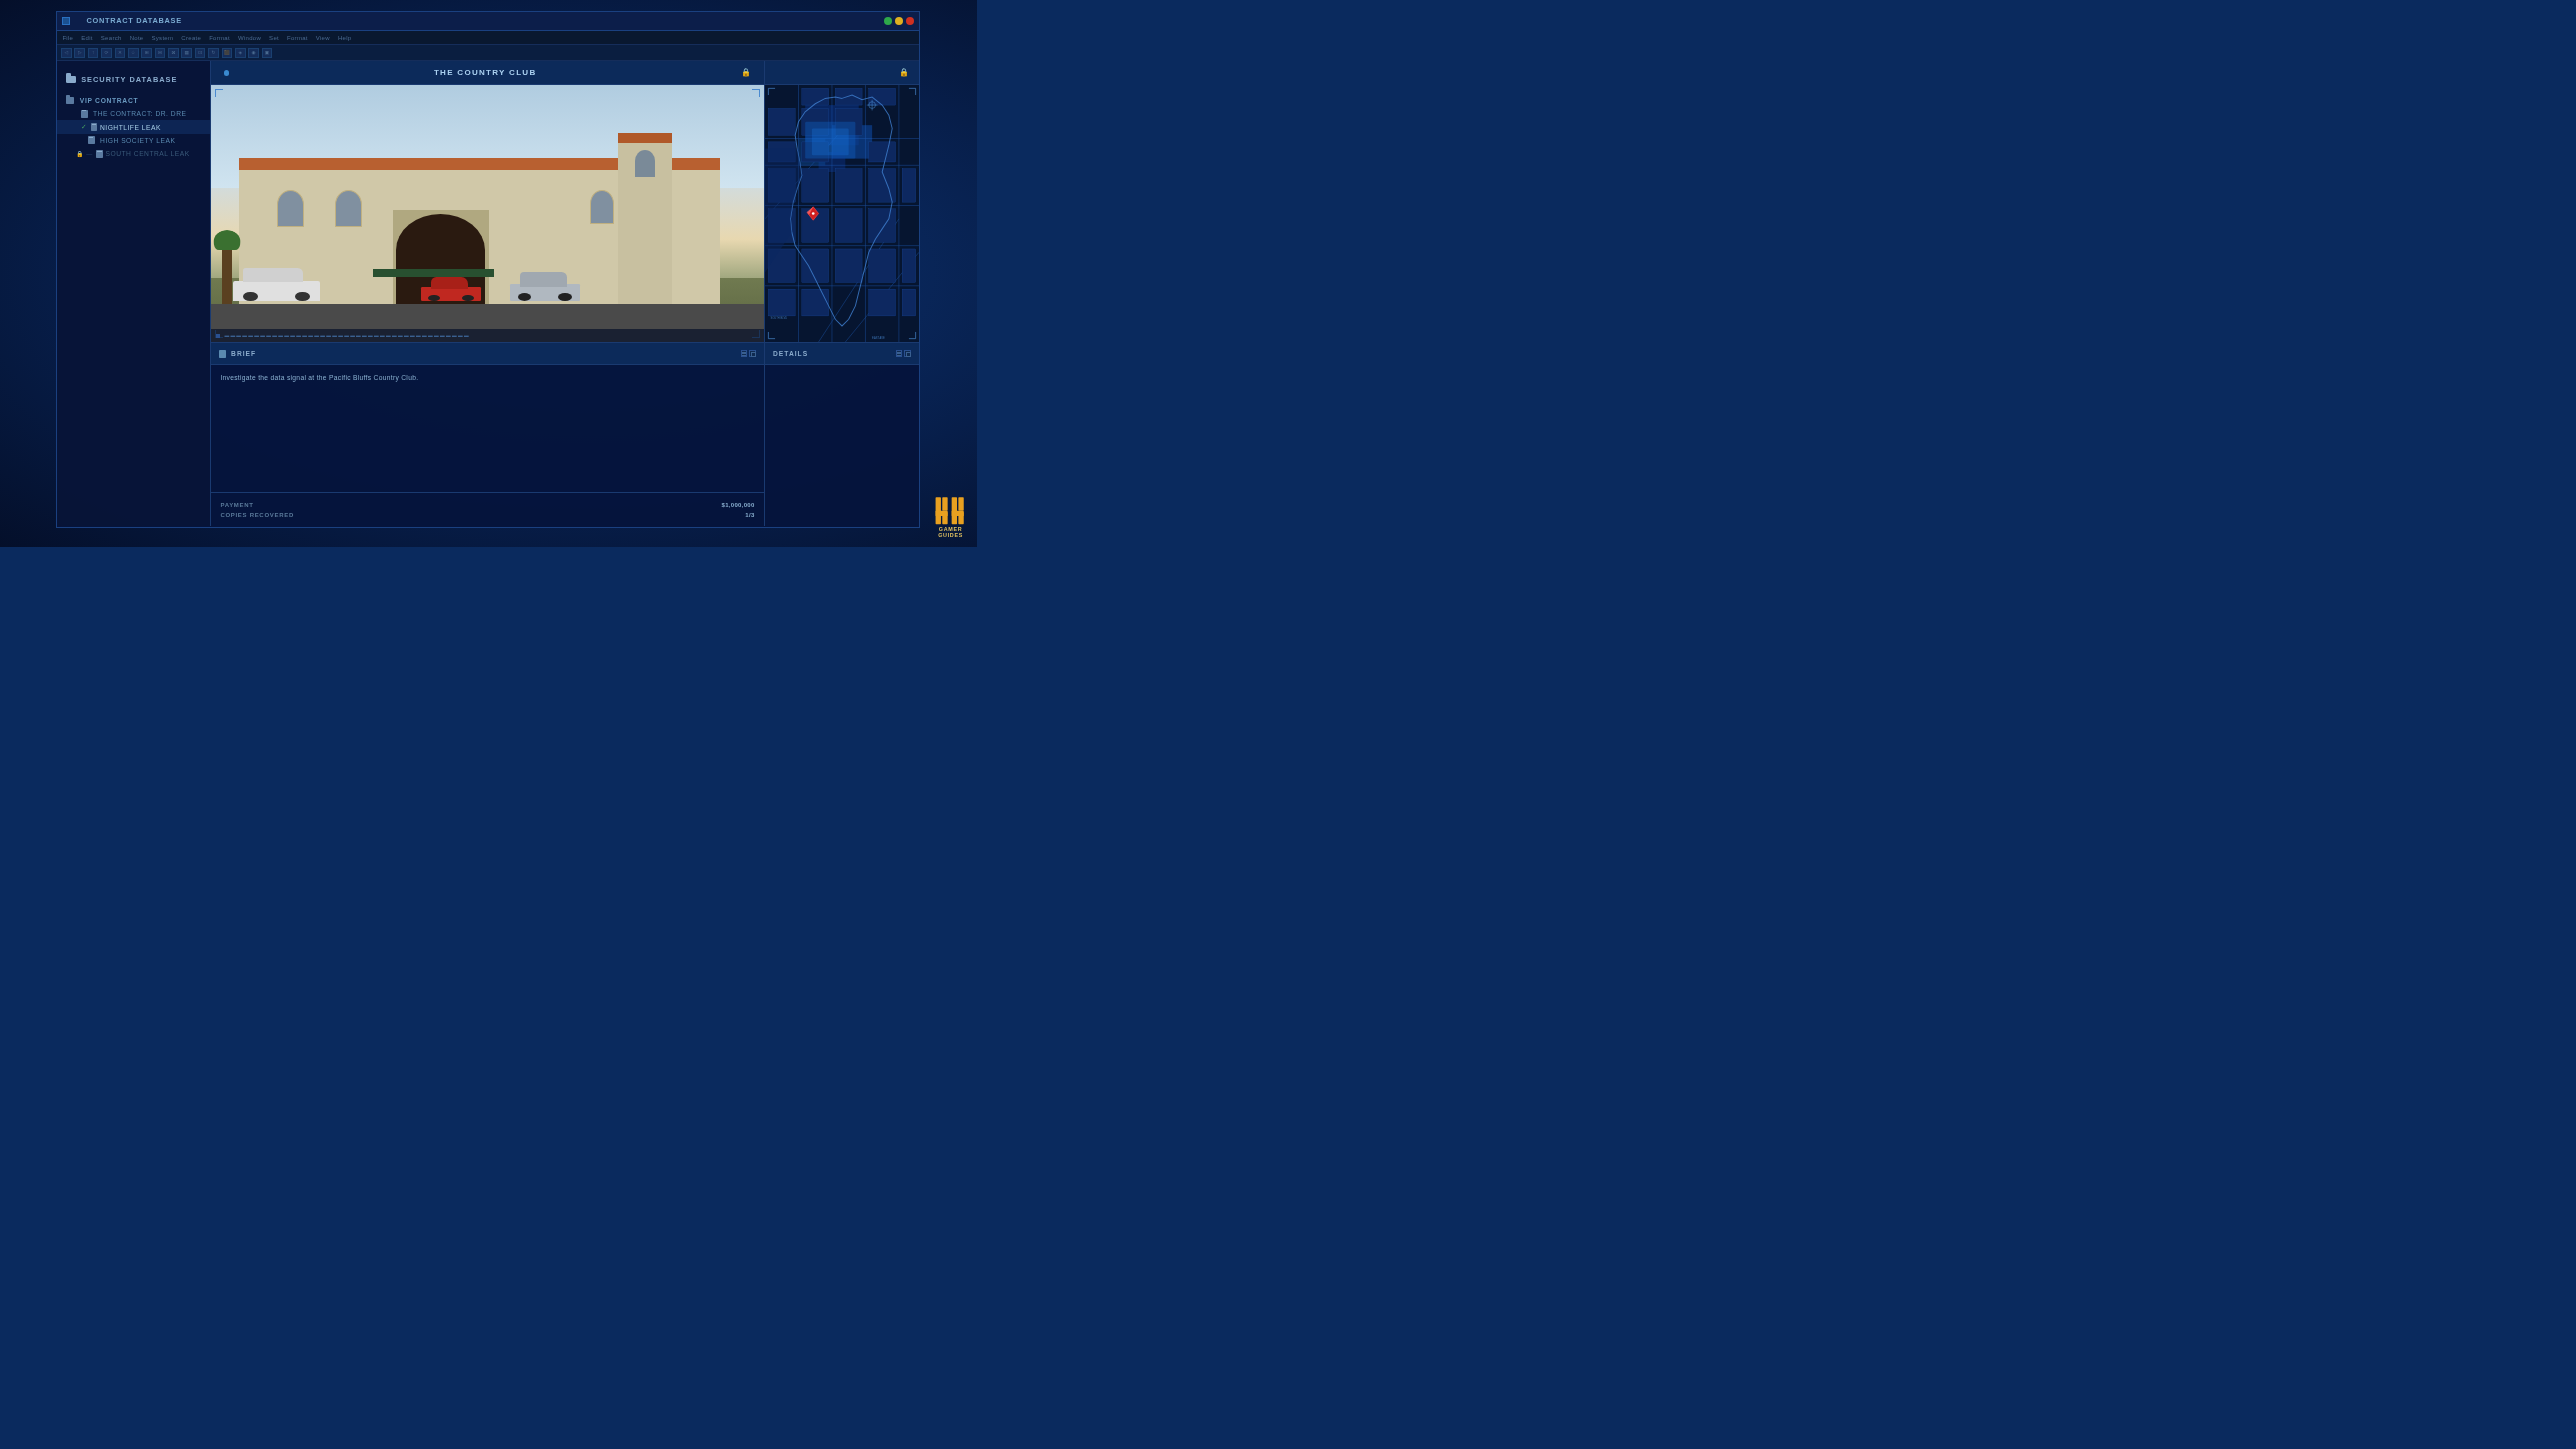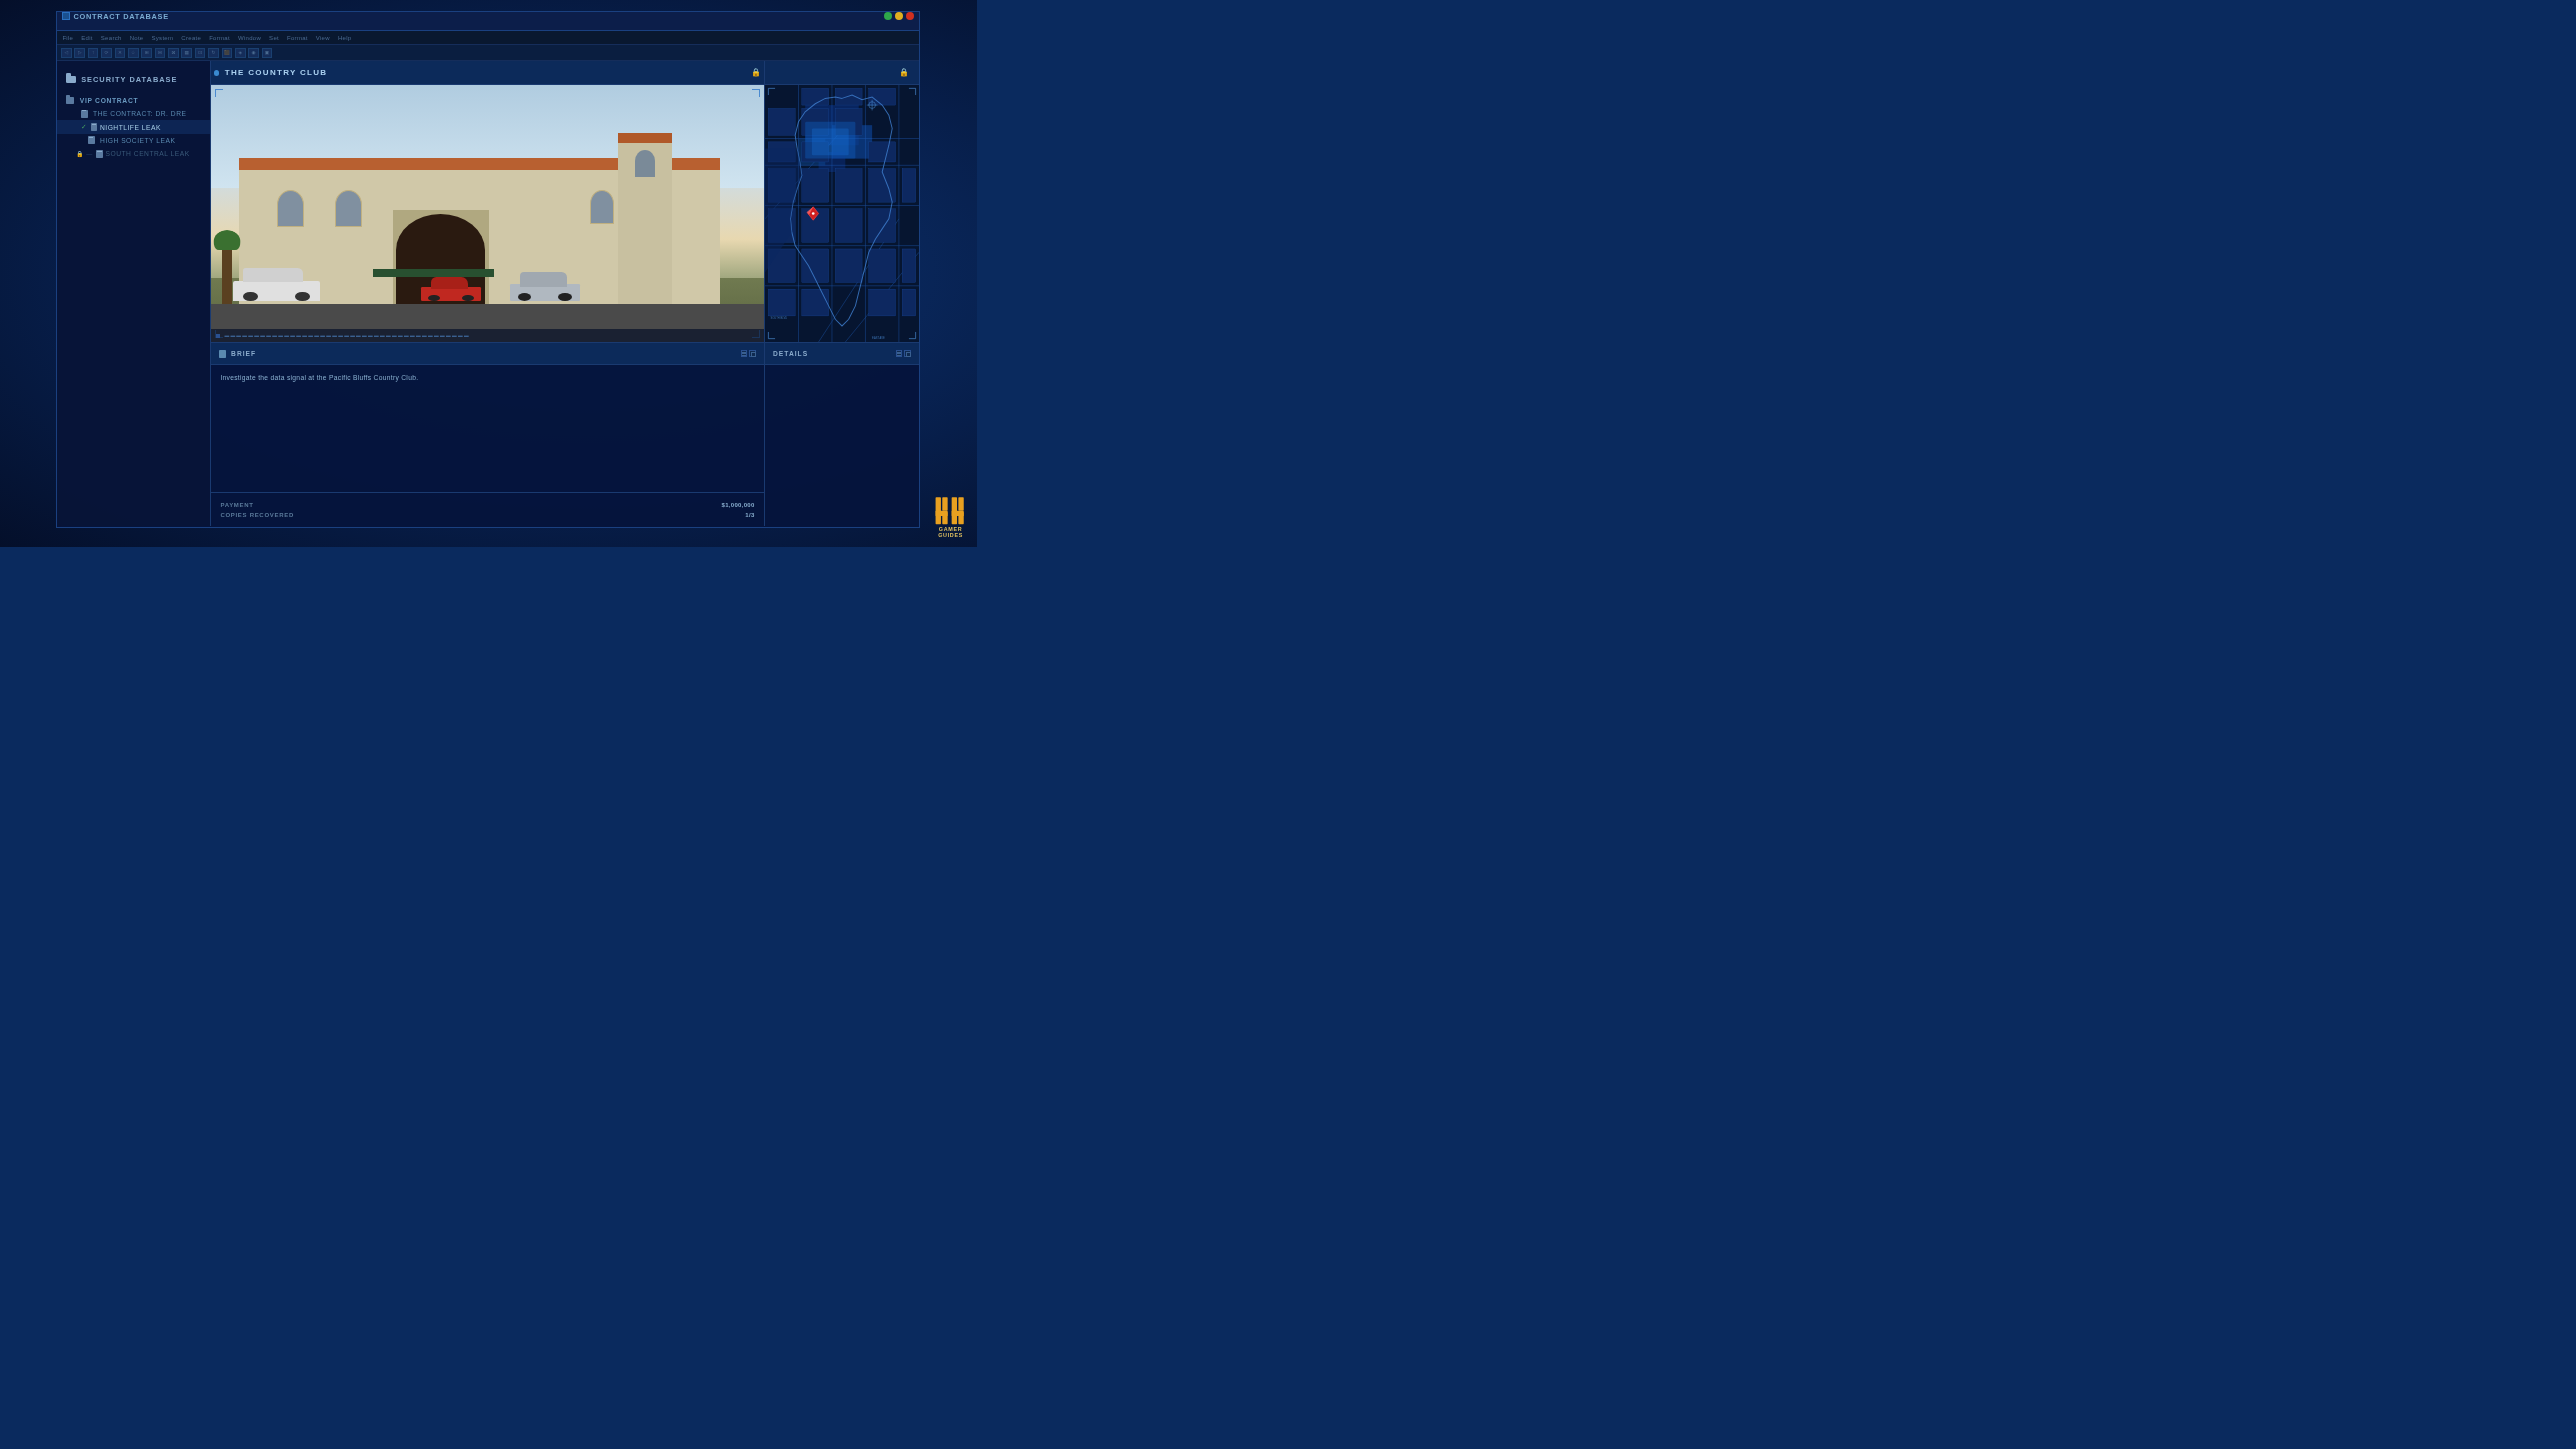--- a/index.html
+++ b/index.html
@@ -28,26 +28,26 @@
       width: 864px;
       height: 517px;
       background: rgba(5, 20, 60, 0.95);
       border: 0.7px solid #1a4080;
       z-index: 1;
     }
 
     
     .title-bar {
       display: flex;
-      align-items: flex-start;
+      align-items: center;
       background: #0c1e4a;
       border-bottom: 0.7px solid #1a4080;
       height: 19px;
       padding: 0 5.4px;
-      gap: 3px;
+      gap: 16px;
     }
 
     .title-bar-icon {
       width: 8px;
       height: 8px;
       background: #1a5090;
       border: 0.7px solid #2a70c0;
     }
 
     .title-bar-text {
@@ -270,23 +270,24 @@
       display: flex;
       flex-direction: column;
       border-right: 0.7px solid #1a3a70;
     }
 
     .contract-title-bar {
       display: flex;
       align-items: center;
       background: #0c2a5a;
       border-bottom: 0.7px solid #1a3a70;
-      padding: 4px 3px;
+      padding: 4px 13px;
       gap: 5.4px;
       height: 24px;
+      text-align: center;
     }
 
     .status-dot {
       width: 5.4px;
       height: 5.4px;
       border-radius: 50%;
       background: #3a8ad0;
       flex-shrink: 0;
     }
 

